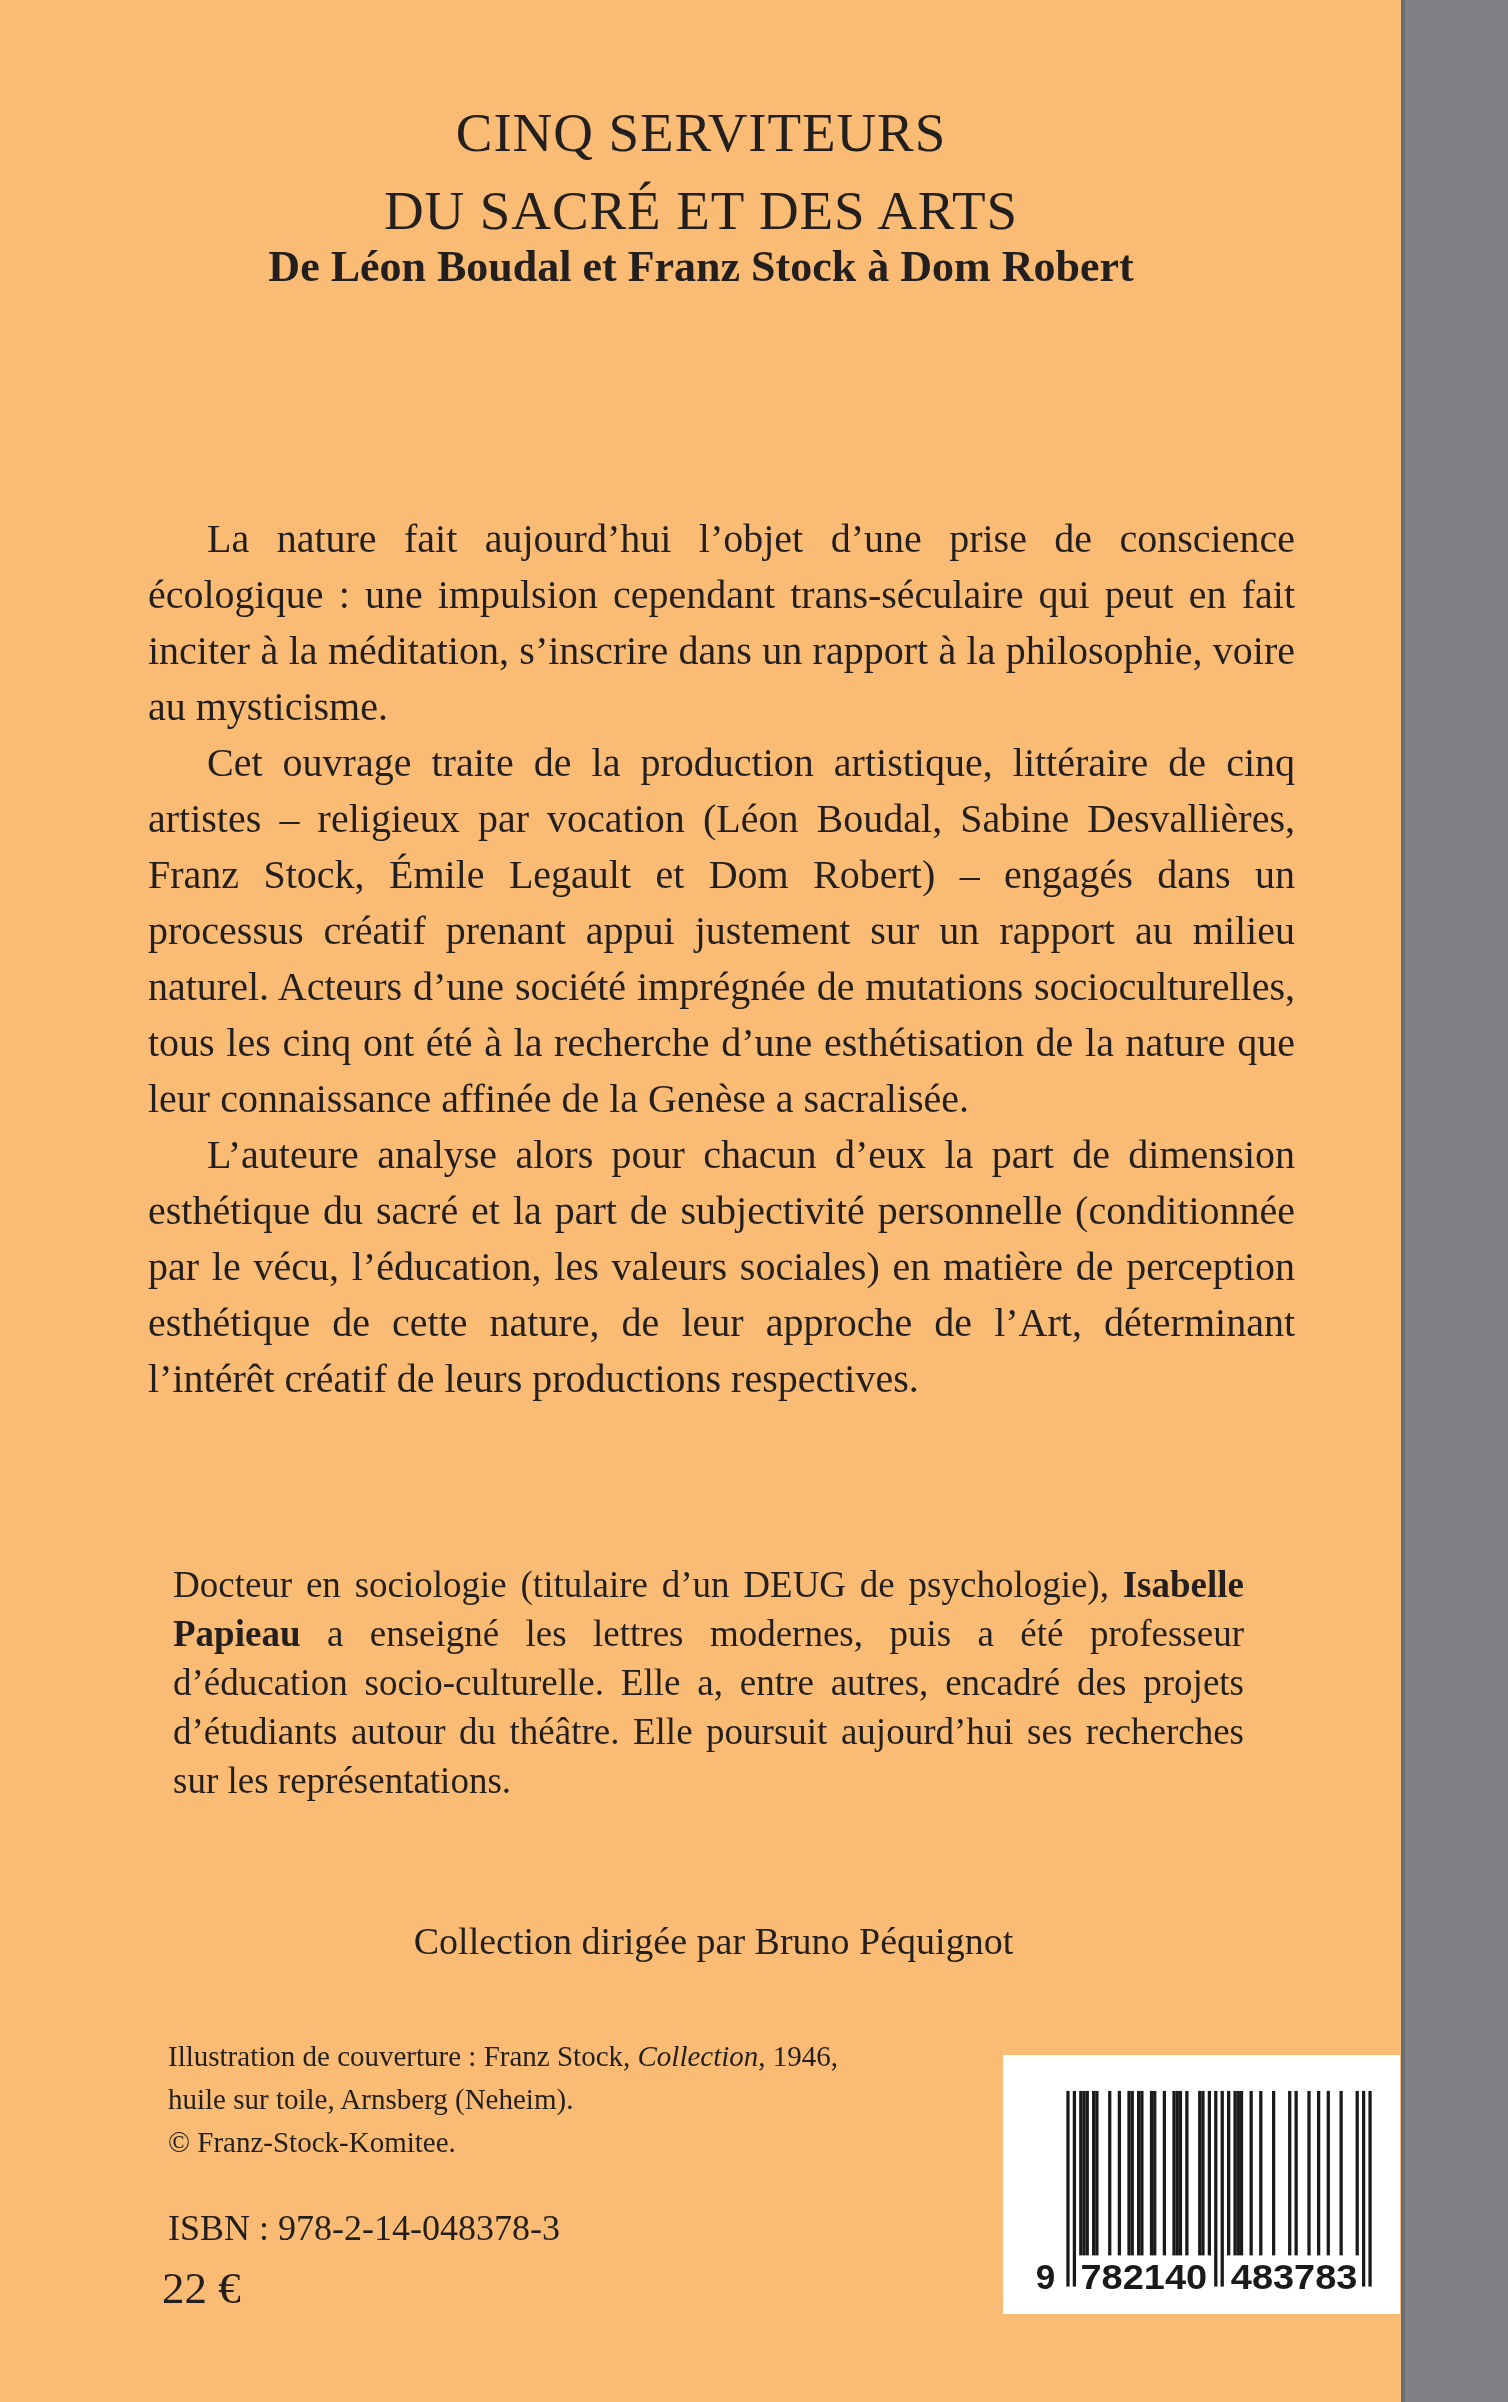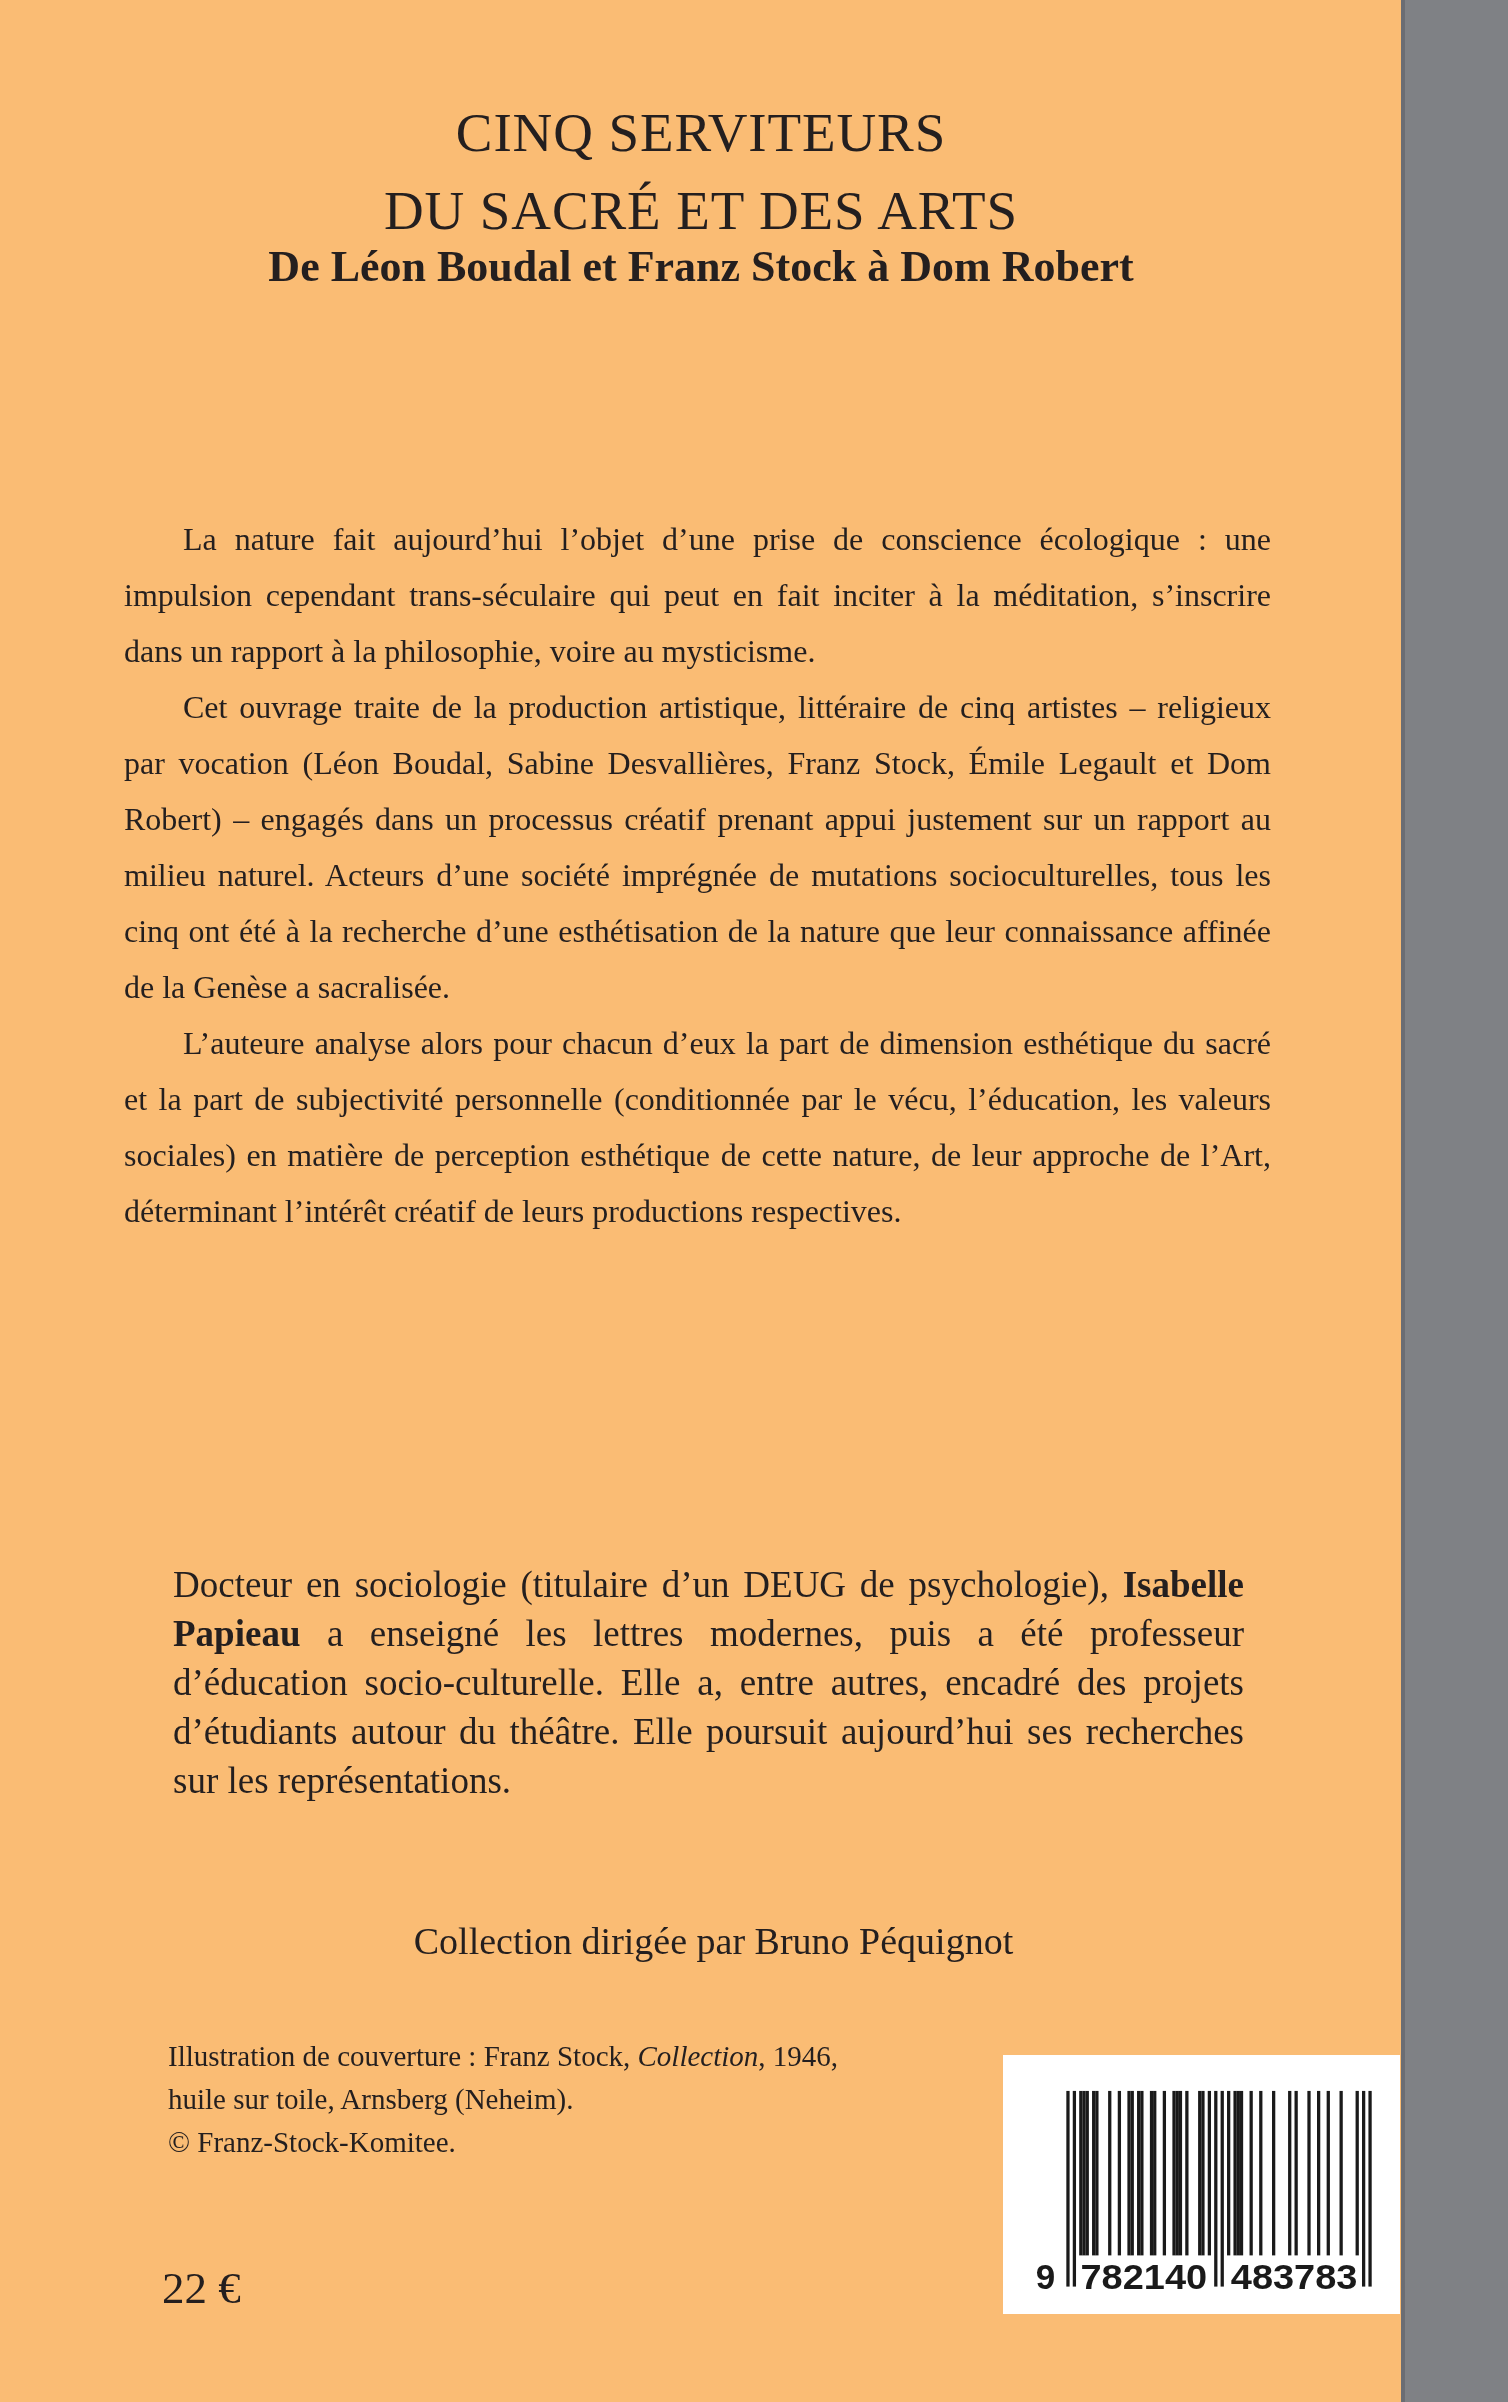--- a/index.html
+++ b/index.html
@@ -25,22 +25,22 @@
   .title{
     position:absolute;left:0;top:94px;width:100%;
     text-align:center;font-size:55px;line-height:78px;
     font-weight:normal;letter-spacing:0.9px;margin:0;
   }
   .subtitle{
     position:absolute;left:0;top:241px;width:100%;
     text-align:center;font-size:44px;font-weight:bold;margin:0;
   }
   .synopsis{
-    position:absolute;left:124px;top:511px;width:1147px;
-    font-size:32px;line-height:56px;text-align:justify;
+    position:absolute;left:148px;top:511px;width:1147px;
+    font-size:40px;line-height:56px;text-align:justify;
   }
   .synopsis p{margin:0;text-indent:59px;}
   .bio{
     position:absolute;left:173px;top:1560px;width:1071px;
     font-size:37px;line-height:49px;text-align:justify;
   }
   .bio .author-bold{font-weight:bold;}
   .collection{
     position:absolute;left:140px;top:1919px;width:1147px;
     text-align:center;font-size:38px;
@@ -87,20 +87,21 @@
     <div class="bio"><span>Docteur en sociologie (titulaire d’un DEUG de psychologie), </span><span class="author-bold">Isabelle Papieau</span><span> a enseigné les lettres modernes, puis a été professeur d’éducation socio-culturelle. Elle a, entre autres, encadré des projets d’étudiants autour du théâtre. Elle poursuit aujourd’hui ses recherches sur les représentations.</span></div>
 
     <div class="collection">Collection dirigée par Bruno Péquignot</div>
 
     <div class="credit">
       <div><span>Illustration de couverture : Franz Stock, </span><span class="work-italic">Collection</span><span>, 1946,</span></div>
       <div>huile sur toile, Arnsberg (Neheim).</div>
       <div>© Franz-Stock-Komitee.</div>
     </div>
 
+    <div class="isbn">ISBN : 978-2-14-048378-3</div>
 
     <div class="price">22 €</div>
 
   </div>
 
   <div class="barcode-box">
     <svg id="barcode-svg" viewBox="0 0 420 274">
         <g fill="currentColor">
           <rect x="67.00" y="38" width="3.46" height="207"></rect>
           <rect x="73.80" y="38" width="3.46" height="207"></rect>

